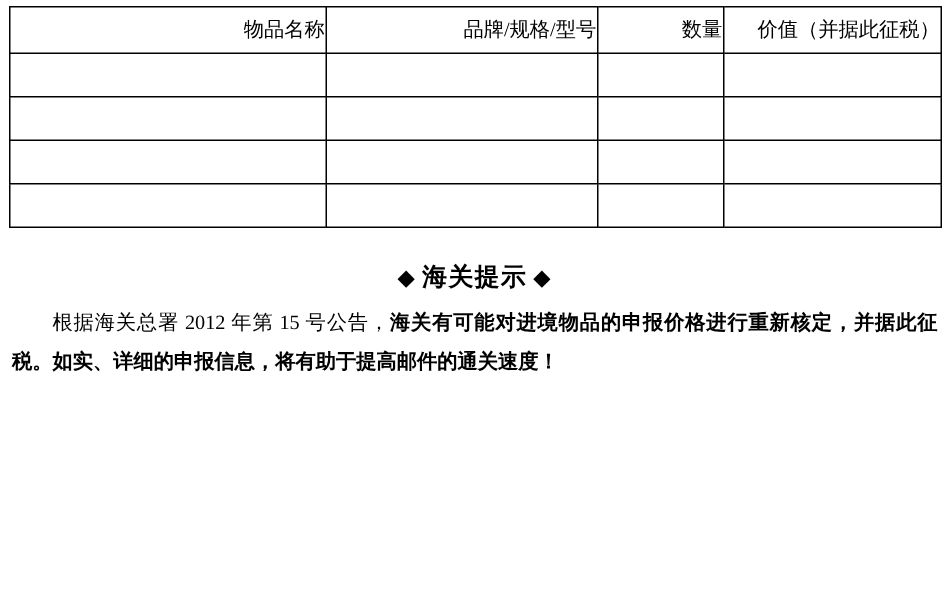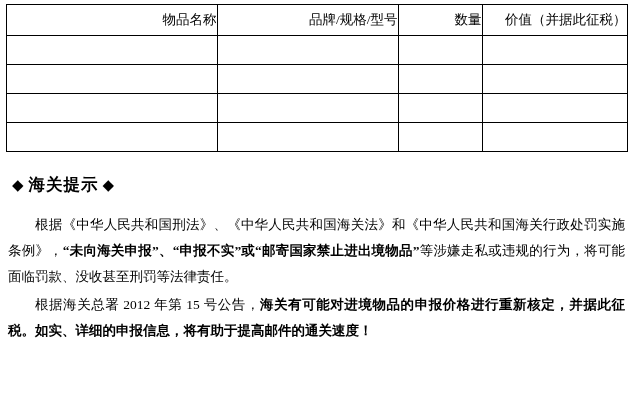--- a/index.html
+++ b/index.html
@@ -48,25 +48,25 @@
   .col-qty    { width: 83px; }
   .col-value  { width: 144px; }
 
   
   .notice {
     width: 617px;
     margin: 0 auto;
     margin-top: 22px;
   }
   .notice-title {
-    text-align: left;
+    text-align: center;
     font-size: 16.5px;
     font-weight: bold;
     letter-spacing: 1px;
-    margin-bottom: 16px;
+    margin-bottom: 6px;
   }
   .notice-title .diamond {
     font-size: 15px;
     padding: 0 4px;
   }
   .notice p {
     margin: 0 0 2px 0;
     font-size: 13.5px;
     line-height: 26px;
     text-align: justify;
@@ -122,18 +122,17 @@
         <td></td>
       </tr>
     </tbody>
   </table>
 
   <div class="notice">
     <div class="notice-title">
       <span class="diamond">◆</span><span>海关提示</span><span class="diamond">◆</span>
     </div>
 
-    <p class="indent"><span>根据《中华人民共和国刑法》、《中华人民共和国海关法》和《中华人民共和国海关行政处罚实施条例》，</span><span class="bold">“未向海关申报”、“申报不实”或“邮寄国家禁止进出境物品”</span><span>等涉嫌走私或违规的行为，将可能面临罚款、没收甚至刑罚等法律责任。</span></p>
 
     <p class="indent para-gap"><span>根据海关总署 2012 年第 15 号公告，</span><span class="bold">海关有可能对进境物品的申报价格进行重新核定，并据此征税。如实、详细的申报信息，将有助于提高邮件的通关速度！</span></p>
   </div>
 
 </div>
 
 </body></html>

